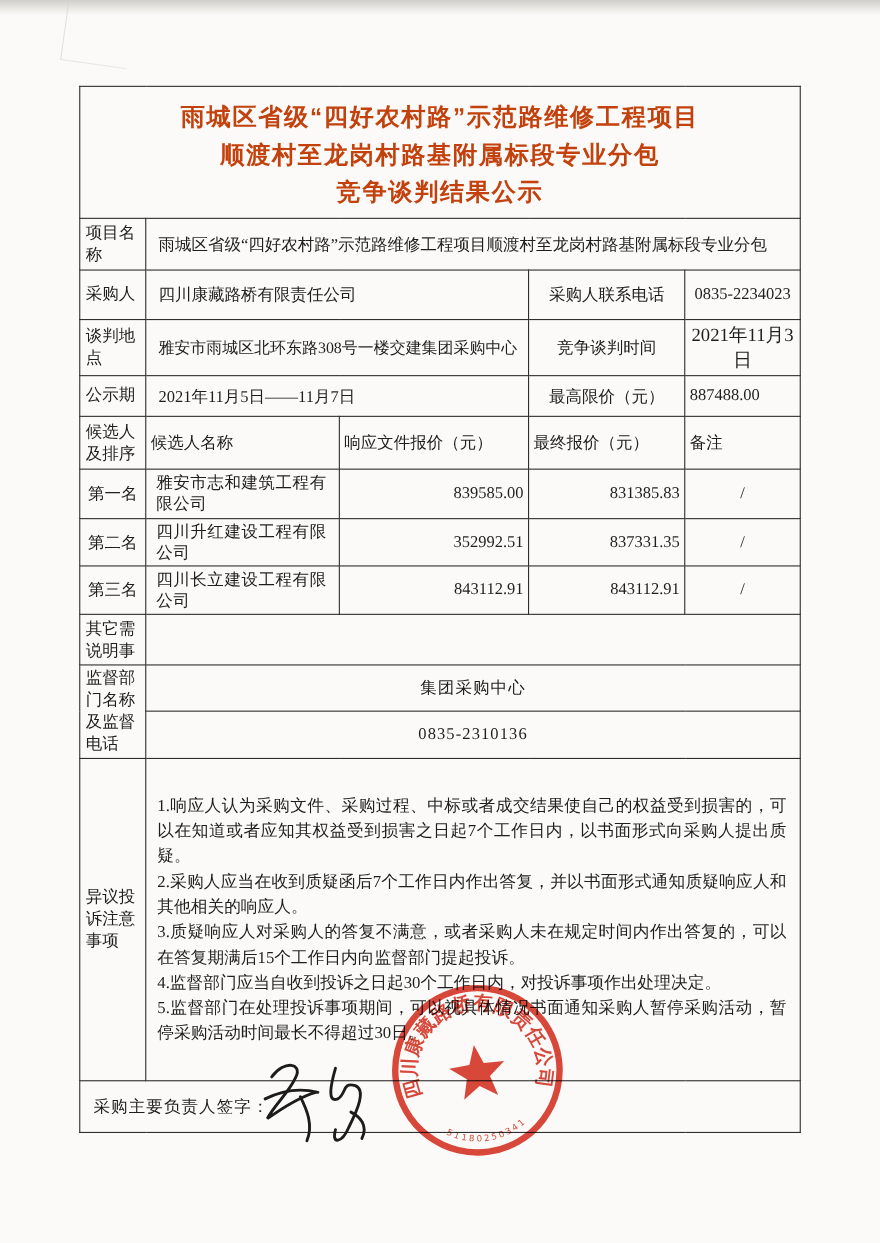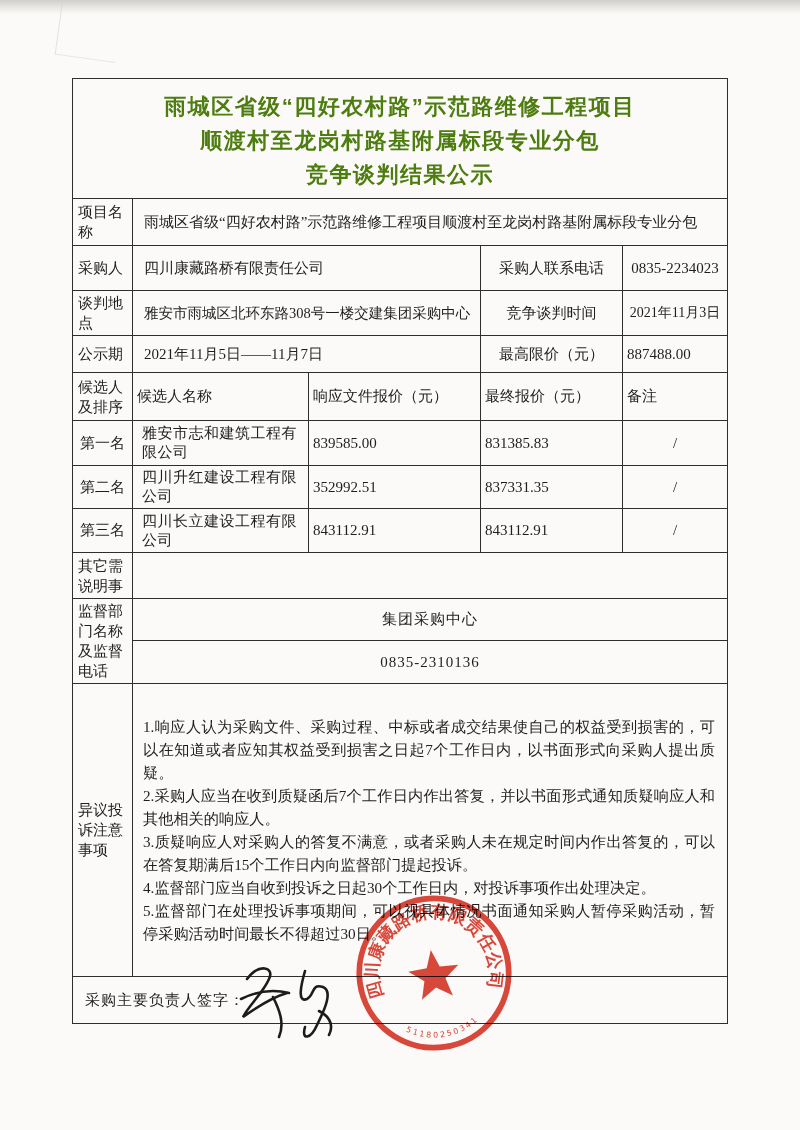--- a/index.html
+++ b/index.html
@@ -26,28 +26,28 @@
   table.doc td{
     border:1.6px solid #2e2e2e;
     vertical-align:middle;
     padding:2px 4px;
     font-size:15px;
     overflow:hidden;
   }
   .title-cell{text-align:center;padding:8px 6px 4px 6px !important;}
   .title-line{
     font-family:"Liberation Sans","DejaVu Sans",sans-serif;
-    font-weight:700;font-size:22px;line-height:34px;letter-spacing:1.5px;color:#4d7c0f;
+    font-weight:700;font-size:22px;line-height:34px;letter-spacing:1.5px;color:#c2410c;
   }
   .lbl{white-space:pre-line;line-height:20px;padding-left:5px !important;}
   .val-left{padding-left:11px !important;}
   .center{text-align:center;}
   .rank{text-align:center;font-size:14px;}
   .cand-name{font-size:12.5px;padding-left:9px !important;letter-spacing:.5px;}
-  .bid{text-align:left;font-size:13.5px;font-family:"Liberation Serif","DejaVu Serif",serif;}
+  .bid{text-align:right;font-size:13.5px;font-family:"Liberation Serif","DejaVu Serif",serif;}
   .maxprice{text-align:left;font-size:13px;margin-left:32px;}
   .slash{text-align:center;font-size:15px;}
   .hdr{font-size:15px;}
   .objection-text{padding:10px 12px 10px 10px !important;}
   .objection-text div{font-size:15.2px;line-height:23px;text-align:justify;}
   .sig-cell{padding-left:12px !important;font-size:16px;letter-spacing:1px;margin-left:36px;}
   .sup-val{text-align:center;font-size:15px;letter-spacing:1px;}
   
   .seal{
     position:absolute;left:351px;top:890px;width:166px;height:166px;
@@ -99,21 +99,21 @@
     <td colspan="2" class="val-left">四川康藏路桥有限责任公司</td>
     <td class="center">采购人联系电话</td>
     <td class="center">0835-2234023</td>
   </tr>
 
   <tr style="height:45px">
     <td class="lbl">谈判地
 点</td>
     <td colspan="2" class="val-left" style="font-size:14.5px">雅安市雨城区北环东路308号一楼交建集团采购中心</td>
     <td class="center">竞争谈判时间</td>
-    <td class="center" style="font-size:14px">2021年11月3日</td>
+    <td class="center" style="font-size:17px">2021年11月3日</td>
   </tr>
 
   <tr style="height:37px">
     <td class="lbl">公示期</td>
     <td colspan="2" class="val-left">2021年11月5日——11月7日</td>
     <td class="center">最高限价（元）</td>
     <td class="maxprice">887488.00</td>
   </tr>
 
   <tr style="height:48px">

